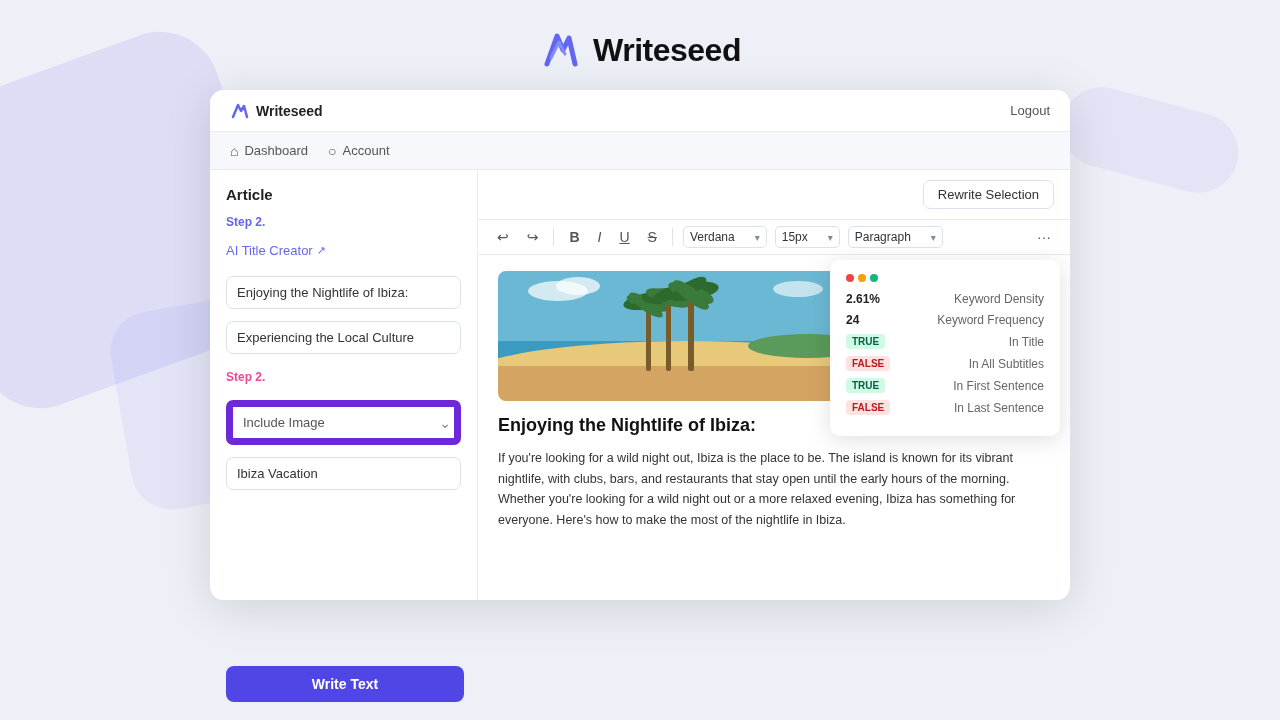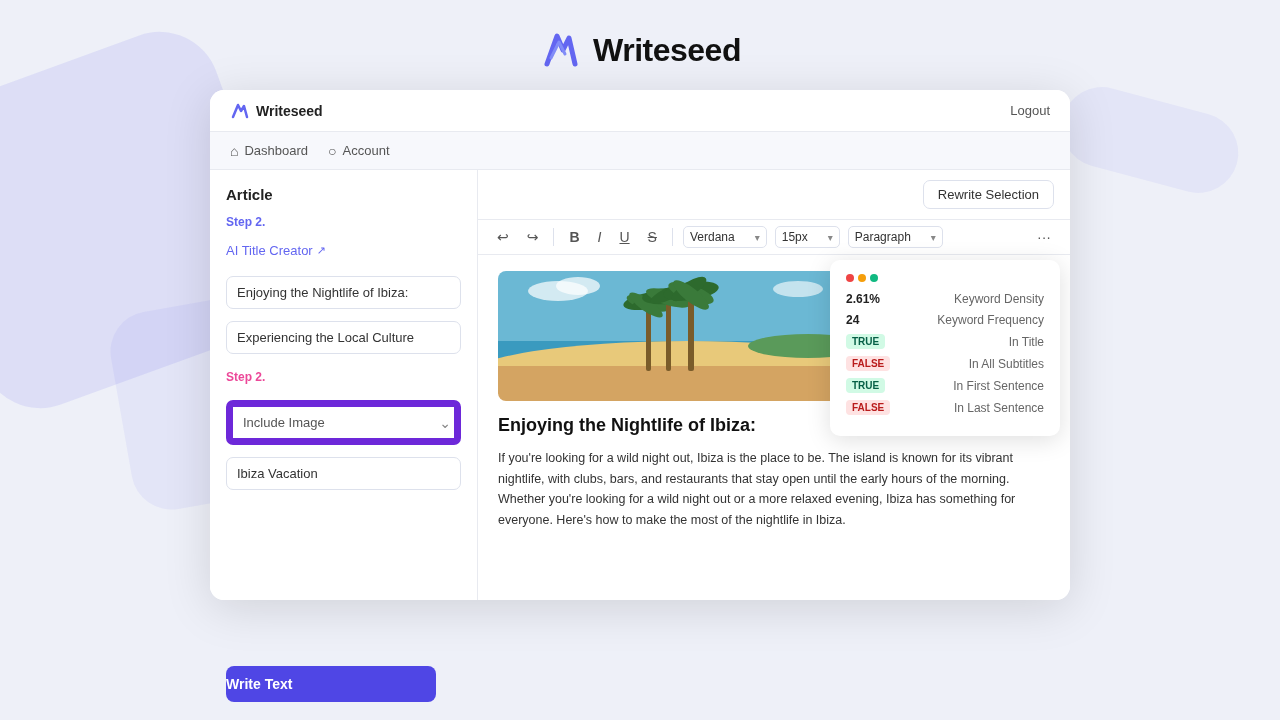--- a/index.html
+++ b/index.html
@@ -592,19 +592,19 @@
   .write-btn-inner {
     pointer-events: all;
     background: #4f46e5;
     color: #fff;
     border: none;
     border-radius: 8px;
     padding: 10px 0;
     font-size: 14px;
     font-weight: 600;
     cursor: pointer;
-    width: 210px;
-    text-align: left;
+    width: 238px;
+    text-align: center;
   }
 </style>
 <div class="write-btn-container">
   <button class="write-btn-inner">Write Text</button>
 </div>
 
 </body></html>

